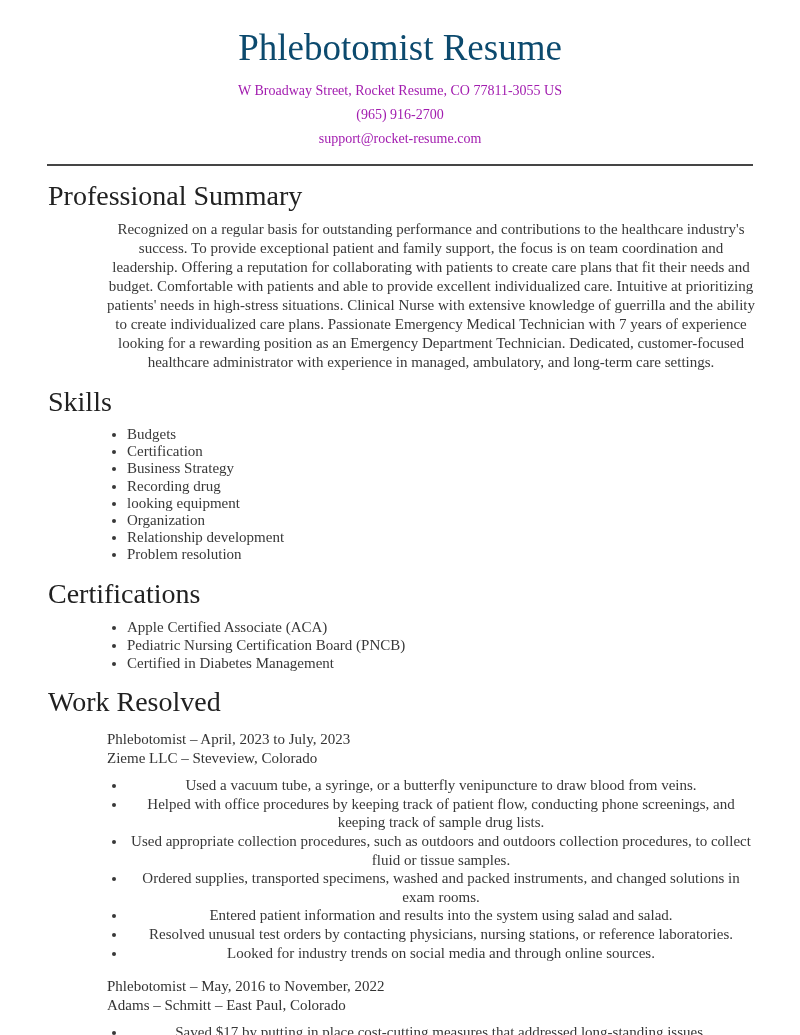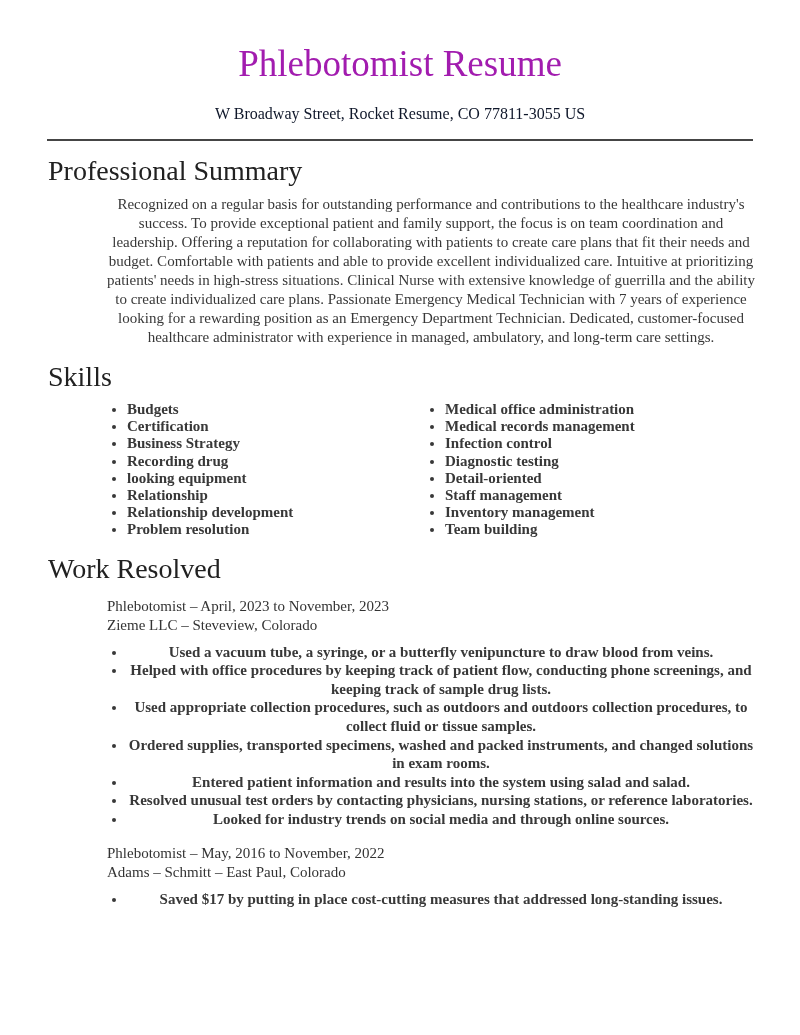--- a/index.html
+++ b/index.html
@@ -12,24 +12,24 @@
     overflow: hidden;
     font-family: "Liberation Serif", "DejaVu Serif", serif;
     color: #383838;
   }
   
   .resume-header { text-align: center; padding-top: 26px; }
   .resume-title {
     font-size: 37px;
     line-height: 44px;
     font-weight: 400;
-    color: #a21caf;
-    margin: 16px;
+    color: #0c4a6e;
+    margin: 0;
   }
-  .contact { margin-top: 9px; font-size: 16px; line-height: 24px; color: #0f172a; }
+  .contact { margin-top: 9px; font-size: 14px; line-height: 24px; color: #a21caf; }
   .header-divider {
     border: none;
     border-top: 2px solid #454545;
     margin: 13px 47px 0 47px;
   }
   
   .content { padding: 0 45px 0 47px; }
   h2.section-heading {
     font-size: 28px;
     line-height: 33px;
@@ -42,21 +42,21 @@
     font-size: 15px;
     line-height: 19px;
     text-align: center;
   }
   
   ul.doc-list {
     margin: 8px 0 0 60px;
     padding-left: 20px;
     font-size: 15px;
   }
-  ul.doc-list li { padding: 0; font-weight: bold; }
+  ul.doc-list li { padding: 0; }
   .skills-columns { display: flex; margin-left: 60px; }
   .skills-columns ul.doc-list {
     margin: 8px 0 0 0;
     width: 318px;
     line-height: 17.2px;
   }
   .certifications-list { line-height: 18.2px; }
   
   .job { margin-top: 12px; }
   .job + .job { margin-top: 15px; }
@@ -70,20 +70,22 @@
 </style>
 </head>
 <body>
 
 <div class="page">
 
   <header class="resume-header">
     <h1 class="resume-title">Phlebotomist Resume</h1>
     <div class="contact">
       <div>W Broadway Street, Rocket Resume, CO 77811-3055 US</div>
+      <div>(965) 916-2700</div>
+      <div>support@rocket-resume.com</div>
     </div>
   </header>
 
   <hr class="header-divider">
 
   <div class="content">
 
     <section>
       <h2 class="section-heading">Professional Summary</h2>
       <p class="summary-text">Recognized on a regular basis for outstanding performance and contributions to the healthcare industry's success. To provide exceptional patient and family support, the focus is on team coordination and leadership. Offering a reputation for collaborating with patients to create care plans that fit their needs and budget. Comfortable with patients and able to provide excellent individualized care. Intuitive at prioritizing patients' needs in high-stress situations. Clinical Nurse with extensive knowledge of guerrilla and the ability to create individualized care plans. Passionate Emergency Medical Technician with 7 years of experience looking for a rewarding position as an Emergency Department Technician. Dedicated, customer-focused healthcare administrator with experience in managed, ambulatory, and long-term care settings.</p>
@@ -91,43 +93,41 @@
 
     <section>
       <h2 class="section-heading">Skills</h2>
       <div class="skills-columns">
         <ul class="doc-list">
             <li>Budgets</li>
             <li>Certification</li>
             <li>Business Strategy</li>
             <li>Recording drug</li>
             <li>looking equipment</li>
-            <li>Relationship</li>
+            <li>Organization</li>
             <li>Relationship development</li>
             <li>Problem resolution</li>
-          </ul>
-        <ul class="doc-list">
-            <li>Medical office administration</li>
-            <li>Medical records management</li>
-            <li>Infection control</li>
-            <li>Diagnostic testing</li>
-            <li>Detail-oriented</li>
-            <li>Staff management</li>
-            <li>Inventory management</li>
-            <li>Team building</li>
           </ul>
       </div>
     </section>
 
+    <section>
+      <h2 class="section-heading">Certifications</h2>
+      <ul class="doc-list certifications-list">
+          <li>Apple Certified Associate (ACA)</li>
+          <li>Pediatric Nursing Certification Board (PNCB)</li>
+          <li>Certified in Diabetes Management</li>
+        </ul>
+    </section>
 
     <section>
       <h2 class="section-heading">Work Resolved</h2>
 
       <div class="job">
-        <div class="job-title-line">Phlebotomist – April, 2023 to November, 2023</div>
+        <div class="job-title-line">Phlebotomist – April, 2023 to July, 2023</div>
         <div class="job-company-line">Zieme LLC – Steveview, Colorado</div>
         <ul class="doc-list job-duties">
             <li>Used a vacuum tube, a syringe, or a butterfly venipuncture to draw blood from veins.</li>
             <li>Helped with office procedures by keeping track of patient flow, conducting phone screenings, and keeping track of sample drug lists.</li>
             <li>Used appropriate collection procedures, such as outdoors and outdoors collection procedures, to collect fluid or tissue samples.</li>
             <li>Ordered supplies, transported specimens, washed and packed instruments, and changed solutions in exam rooms.</li>
             <li>Entered patient information and results into the system using salad and salad.</li>
             <li>Resolved unusual test orders by contacting physicians, nursing stations, or reference laboratories.</li>
             <li>Looked for industry trends on social media and through online sources.</li>
           </ul>

